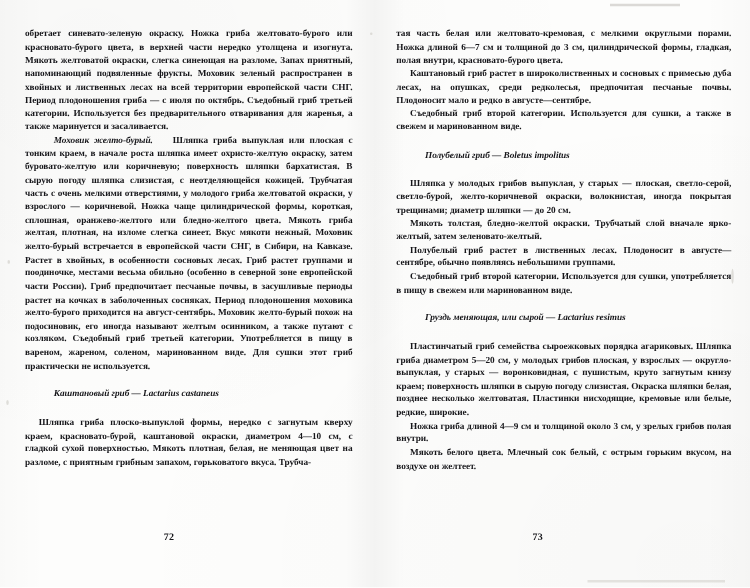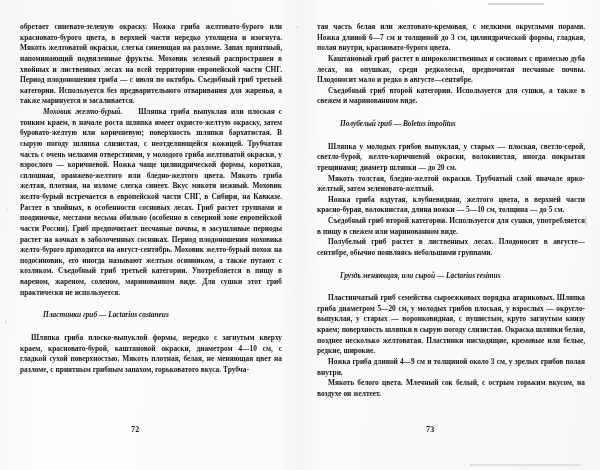--- a/index.html
+++ b/index.html
@@ -116,21 +116,21 @@
 
   <div class="spread">
 
     <div class="page page-left">
       <div class="col">
 
         <p class="para cont">обретает синевато-зеленую окраску. Ножка гриба желтовато-бурого или красновато-бурого цвета, в верхней части нередко утолщена и изогнута. Мякоть желтоватой окраски, слегка синеющая на разломе. Запах приятный, напоминающий подвяленные фрукты. Моховик зеленый распространен в хвойных и лиственных лесах на всей территории европейской части СНГ. Период плодоношения гриба — с июля по октябрь. Съедобный гриб третьей категории. Используется без предварительного отваривания для жаренья, а также маринуется и засаливается.</p>
 
         <p class="para"><span class="heading" style="display:inline; text-indent:0;">Моховик желто-бурый.</span><span> Шляпка гриба выпуклая или плоская с тонким краем, в начале роста шляпка имеет охристо-желтую окраску, затем буровато-желтую или коричневую; поверхность шляпки бархатистая. В сырую погоду шляпка слизистая, с неотделяющейся кожицей. Трубчатая часть с очень мелкими отверстиями, у молодого гриба желтоватой окраски, у взрослого — коричневой. Ножка чаще цилиндрической формы, короткая, сплошная, оранжево-желтого или бледно-желтого цвета. Мякоть гриба желтая, плотная, на изломе слегка синеет. Вкус мякоти нежный. Моховик желто-бурый встречается в европейской части СНГ, в Сибири, на Кавказе. Растет в хвойных, в особенности сосновых лесах. Гриб растет группами и поодиночке, местами весьма обильно (особенно в северной зоне европейской части России). Гриб предпочитает песчаные почвы, в засушливые периоды растет на кочках в заболоченных сосняках. Период плодоношения моховика желто-бурого приходится на август-сентябрь. Моховик желто-бурый похож на подосиновик, его иногда называют желтым осинником, а также путают с козляком. Съедобный гриб третьей категории. Употребляется в пищу в вареном, жареном, соленом, маринованном виде. Для сушки этот гриб практически не используется.</span></p>
 
-        <p class="heading"><span>Пластинки гриб</span><span> — </span><span class="latin">Lactarius castaneus</span></p>
+        <p class="heading"><span>Каштановый гриб</span><span> — </span><span class="latin">Lactarius castaneus</span></p>
 
         <p class="para">Шляпка гриба плоско-выпуклой формы, нередко с загнутым кверху краем, красновато-бурой, каштановой окраски, диаметром 4—10 см, с гладкой сухой поверхностью. Мякоть плотная, белая, не меняющая цвет на разломе, с приятным грибным запахом, горьковатого вкуса. Трубча-</p>
       </div>
 
       <div class="folio folio-left">72</div>
     </div>
 
     <div class="page page-right">
       <div class="col">
 
@@ -139,25 +139,24 @@
         <p class="para">Каштановый гриб растет в широколиственных и сосновых с примесью дуба лесах, на опушках, среди редколесья, предпочитая песчаные почвы. Плодоносит мало и редко в августе—сентябре.</p>
 
         <p class="para">Съедобный гриб второй категории. Используется для сушки, а также в свежем и маринованном виде.</p>
 
         <p class="heading"><span>Полубелый гриб</span><span> — </span><span class="latin">Boletus impolitus</span></p>
 
         <p class="para">Шляпка у молодых грибов выпуклая, у старых — плоская, светло-серой, светло-бурой, желто-коричневой окраски, волокнистая, иногда покрытая трещинами; диаметр шляпки — до 20 см.</p>
 
         <p class="para">Мякоть толстая, бледно-желтой окраски. Трубчатый слой вначале ярко-желтый, затем зеленовато-желтый.</p>
 
-        <p class="para">Ножка гриба вздутая, клубневидная, желтого цвета, в верхней части красно-бурая, волокнистая, длина ножки — 5—10 см, толщина — до 5 см.</p>
+
+        <p class="para">Полубелый гриб растет в лиственных лесах. Плодоносит в августе—сентябре, обычно появляясь небольшими группами.</p>
 
         <p class="para">Съедобный гриб второй категории. Используется для сушки, употребляется в пищу в свежем или маринованном виде.</p>
-
-        <p class="para">Полубелый гриб растет в лиственных лесах. Плодоносит в августе—сентябре, обычно появляясь небольшими группами.</p>
 
         <p class="heading"><span>Груздь меняющая, или сырой</span><span> — </span><span class="latin">Lactarius resimus</span></p>
 
         <p class="para">Пластинчатый гриб семейства сыроежковых порядка агариковых. Шляпка гриба диаметром 5—20 см, у молодых грибов плоская, у взрослых — округло-выпуклая, у старых — воронковидная, с пушистым, круто загнутым книзу краем; поверхность шляпки в сырую погоду слизистая. Окраска шляпки белая, позднее несколько желтоватая. Пластинки нисходящие, кремовые или белые, редкие, широкие.</p>
 
         <p class="para">Ножка гриба длиной 4—9 см и толщиной около 3 см, у зрелых грибов полая внутри.</p>
 
         <p class="para">Мякоть белого цвета. Млечный сок белый, с острым горьким вкусом, на воздухе он желтеет.</p>
       </div>
 

